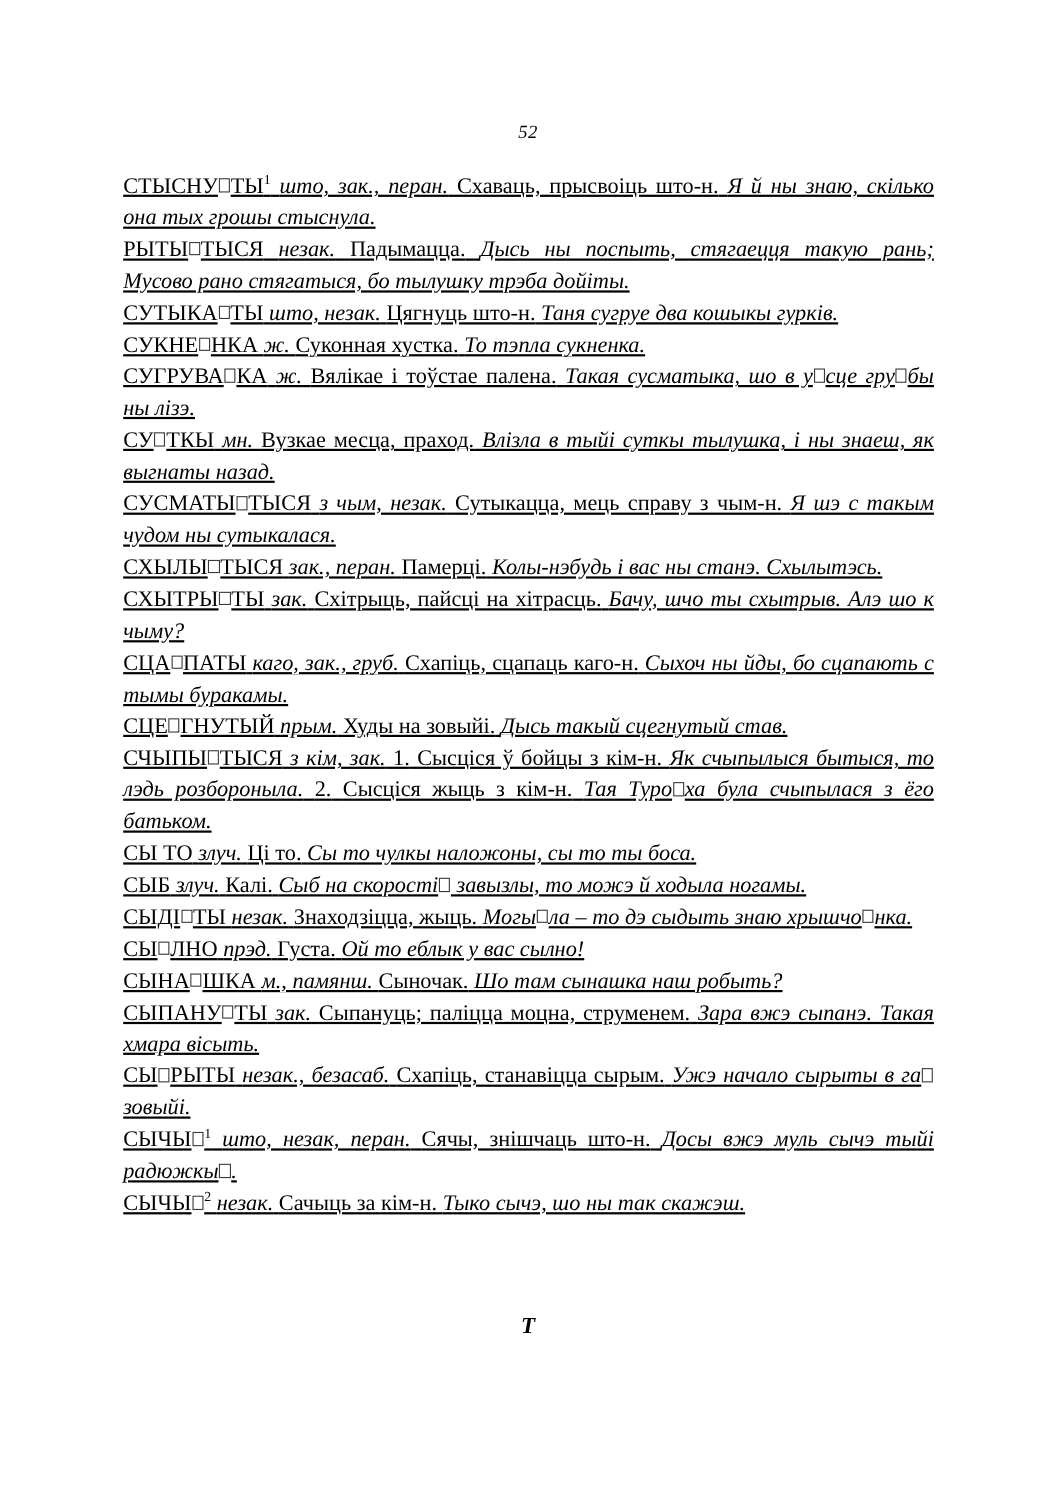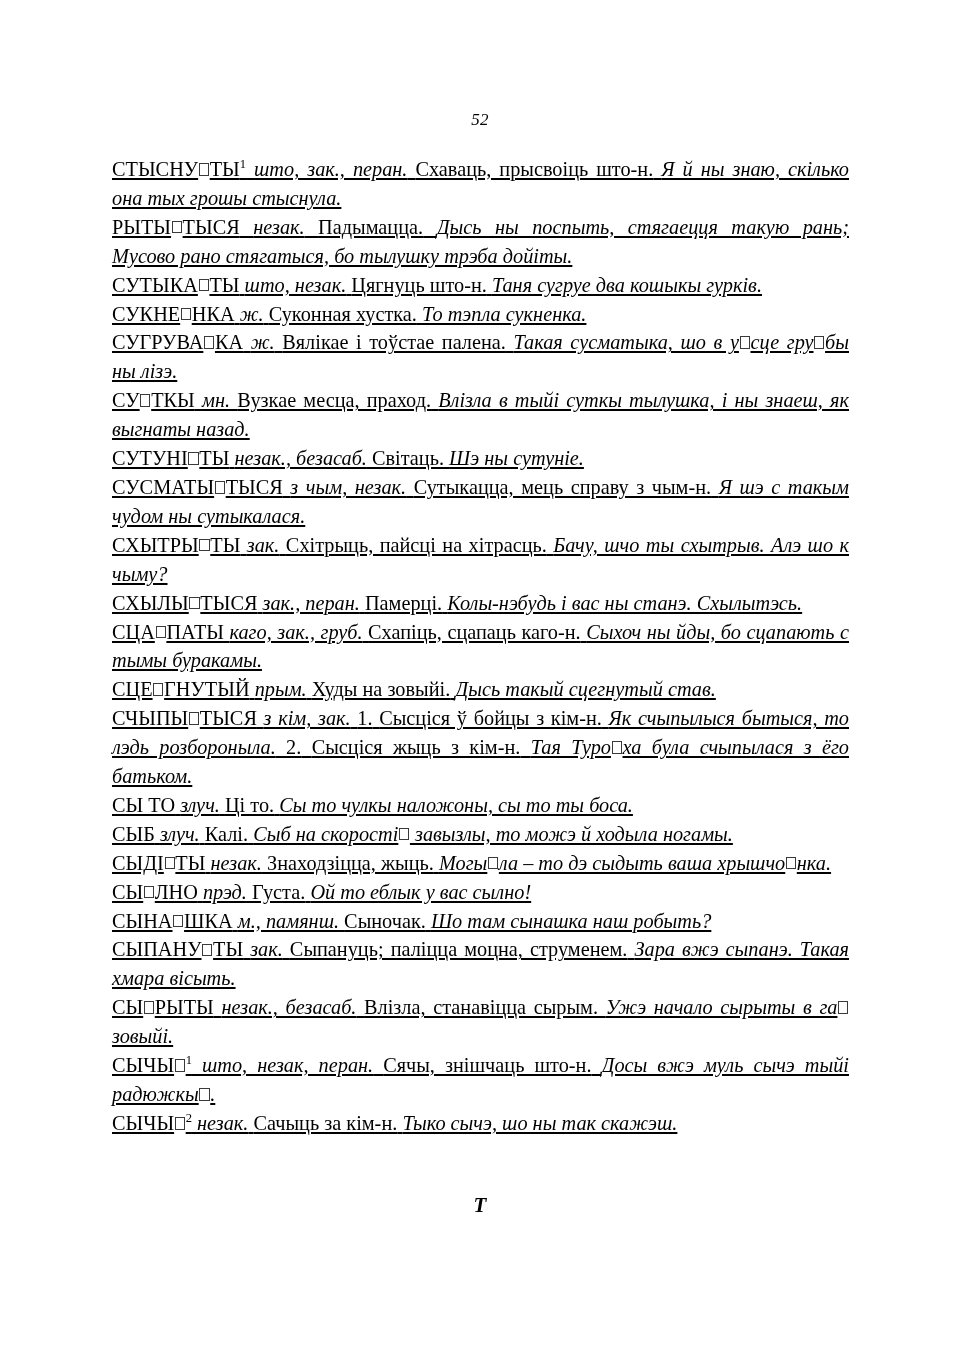--- a/index.html
+++ b/index.html
@@ -101,33 +101,32 @@
 
   <div class="folio">52</div>
 
   <div class="body-col">
       <p class="entry"><span class="hw"><span>СТЫСНУ</span><span class="box"></span>ТЫ</span><span class="sup">1</span> <span class="it">што, зак., перан.</span> <span class="df"><span>Схаваць, прысвоіць што-н.</span></span> <span><span class="it">Я й ны знаю, скілько она тых грошы стыснула.</span></span></p>
       <p class="entry"><span class="hw"><span>РЫТЫ</span><span class="box"></span>ТЫСЯ</span> <span class="it">незак.</span> <span class="df"><span>Падымацца.</span></span> <span><span class="it">Дысь ны поспыть, стягаецця такую рань; Мусово рано стягатыся, бо тылушку трэба дойіты.</span></span></p>
       <p class="entry"><span class="hw"><span>СУТЫКА</span><span class="box"></span>ТЫ</span> <span class="it">што, незак.</span> <span class="df"><span>Цягнуць што-н.</span></span> <span><span class="it">Таня сугруе два кошыкы гурків.</span></span></p>
       <p class="entry"><span class="hw"><span>СУКНЕ</span><span class="box"></span>НКА</span> <span class="it">ж.</span> <span class="df"><span>Суконная хустка.</span></span> <span><span class="it">То тэпла сукненка.</span></span></p>
       <p class="entry"><span class="hw"><span>СУГРУВА</span><span class="box"></span>КА</span> <span class="it">ж.</span> <span class="df"><span>Вялікае і тоўстае палена.</span></span> <span><span class="it">Такая сусматыка, шо в у</span><span class="box"></span><span class="it">сце гру</span><span class="box"></span><span class="it">бы ны лізэ.</span></span></p>
       <p class="entry"><span class="hw"><span>СУ</span><span class="box"></span>ТКЫ</span> <span class="it">мн.</span> <span class="df"><span>Вузкае месца, праход.</span></span> <span><span class="it">Влізла в тыйі суткы тылушка, і ны знаеш, як выгнаты назад.</span></span></p>
-      <p class="entry"><span class="hw"><span>СУТУНІ</span><span class="box"></span>ТЫ</span> <span class="it">незак., безасаб.</span> <span class="df"><span>Світаць.</span></span> <span><span class="it">Шэ ны сутуніе.</span></span></p>
       <p class="entry"><span class="hw"><span>СУСМАТЫ</span><span class="box"></span>ТЫСЯ</span> <span class="it">з чым, незак.</span> <span class="df"><span>Сутыкацца, мець справу з чым-н.</span></span> <span><span class="it">Я шэ с такым чудом ны сутыкалася.</span></span></p>
+      <p class="entry"><span class="hw"><span>СХЫЛЫ</span><span class="box"></span>ТЫСЯ</span> <span class="it">зак., перан.</span> <span class="df"><span>Памерці.</span></span> <span><span class="it">Колы-нэбудь і вас ны станэ. Схылытэсь.</span></span></p>
       <p class="entry"><span class="hw"><span>СХЫТРЫ</span><span class="box"></span>ТЫ</span> <span class="it">зак.</span> <span class="df"><span>Схітрыць, пайсці на хітрасць.</span></span> <span><span class="it">Бачу, шчо ты схытрыв. Алэ шо к чыму?</span></span></p>
-      <p class="entry"><span class="hw"><span>СХЫЛЫ</span><span class="box"></span>ТЫСЯ</span> <span class="it">зак., перан.</span> <span class="df"><span>Памерці.</span></span> <span><span class="it">Колы-нэбудь і вас ны станэ. Схылытэсь.</span></span></p>
       <p class="entry"><span class="hw"><span>СЦА</span><span class="box"></span>ПАТЫ</span> <span class="it">каго, зак., груб.</span> <span class="df"><span>Схапіць, сцапаць каго-н.</span></span> <span><span class="it">Сыхоч ны йды, бо сцапають с тымы буракамы.</span></span></p>
       <p class="entry"><span class="hw"><span>СЦЕ</span><span class="box"></span>ГНУТЫЙ</span> <span class="it">прым.</span> <span class="df"><span>Худы на зовыйі.</span></span> <span><span class="it">Дысь такый сцегнутый став.</span></span></p>
       <p class="entry"><span class="hw"><span>СЧЫПЫ</span><span class="box"></span>ТЫСЯ</span> <span class="it">з кім, зак.</span> <span class="sense-num">1.</span> <span class="df"><span>Сысціся ў бойцы з кім-н.</span></span> <span><span class="it">Як счыпылыся бытыся, то лэдь розбороныла.</span></span> <span class="sense-num">2.</span> <span class="df"><span>Сысціся жыць з кім-н.</span></span> <span><span class="it">Тая Туро</span><span class="box"></span><span class="it">ха була счыпылася з ёго батьком.</span></span></p>
       <p class="entry"><span class="hw"><span>СЫ ТО</span></span> <span class="it">злуч.</span> <span class="df"><span>Ці то.</span></span> <span><span class="it">Сы то чулкы наложоны, сы то ты боса.</span></span></p>
       <p class="entry"><span class="hw"><span>СЫБ</span></span> <span class="it">злуч.</span> <span class="df"><span>Калі.</span></span> <span><span class="it">Сыб на скорості</span><span class="box"></span><span class="it"> завызлы, то можэ й ходыла ногамы.</span></span></p>
-      <p class="entry"><span class="hw"><span>СЫДІ</span><span class="box"></span>ТЫ</span> <span class="it">незак.</span> <span class="df"><span>Знаходзіцца, жыць.</span></span> <span><span class="it">Могы</span><span class="box"></span><span class="it">ла – то дэ сыдыть ваша хрышчо</span><span class="box"></span><span class="it">нка.</span></span></p>
+      <p class="entry"><span class="hw"><span>СЫДІ</span><span class="box"></span>ТЫ</span> <span class="it">незак.</span> <span class="df"><span>Знаходзіцца, жыць.</span></span> <span><span class="it">Могы</span><span class="box"></span><span class="it">ла – то дэ сыдыть знаю хрышчо</span><span class="box"></span><span class="it">нка.</span></span></p>
       <p class="entry"><span class="hw"><span>СЫ</span><span class="box"></span>ЛНО</span> <span class="it">прэд.</span> <span class="df"><span>Густа.</span></span> <span><span class="it">Ой то еблык у вас сылно!</span></span></p>
       <p class="entry"><span class="hw"><span>СЫНА</span><span class="box"></span>ШКА</span> <span class="it">м., памянш.</span> <span class="df"><span>Сыночак.</span></span> <span><span class="it">Шо там сынашка наш робыть?</span></span></p>
       <p class="entry"><span class="hw"><span>СЫПАНУ</span><span class="box"></span>ТЫ</span> <span class="it">зак.</span> <span class="df"><span>Сыпануць; паліцца моцна, струменем.</span></span> <span><span class="it">Зара вжэ сыпанэ. Такая хмара вісыть.</span></span></p>
-      <p class="entry"><span class="hw"><span>СЫ</span><span class="box"></span>РЫТЫ</span> <span class="it">незак., безасаб.</span> <span class="df"><span>Влізла, станавіцца сырым.</span></span> <span><span class="it">Ужэ начало сырыты в га</span><span class="box"></span><span class="it">зовыйі.</span></span></p>
+      <p class="entry"><span class="hw"><span>СЫ</span><span class="box"></span>РЫТЫ</span> <span class="it">незак., безасаб.</span> <span class="df"><span>Схапіць, станавіцца сырым.</span></span> <span><span class="it">Ужэ начало сырыты в га</span><span class="box"></span><span class="it">зовыйі.</span></span></p>
       <p class="entry"><span class="hw"><span>СЫЧЫ</span><span class="box"></span></span><span class="sup">1</span> <span class="it">што, незак, перан.</span> <span class="df"><span>Сячы, знішчаць што-н.</span></span> <span><span class="it">Досы вжэ муль сычэ тыйі радюжкы</span><span class="box"></span><span class="it">.</span></span></p>
       <p class="entry"><span class="hw"><span>СЫЧЫ</span><span class="box"></span></span><span class="sup">2</span> <span class="it">незак.</span> <span class="df"><span>Сачыць за кім-н.</span></span> <span><span class="it">Тыко сычэ, шо ны так скажэш.</span></span></p>
     </div>
 
   <div class="section-letter">Т</div>
 
 </div>
 
 </body></html>

